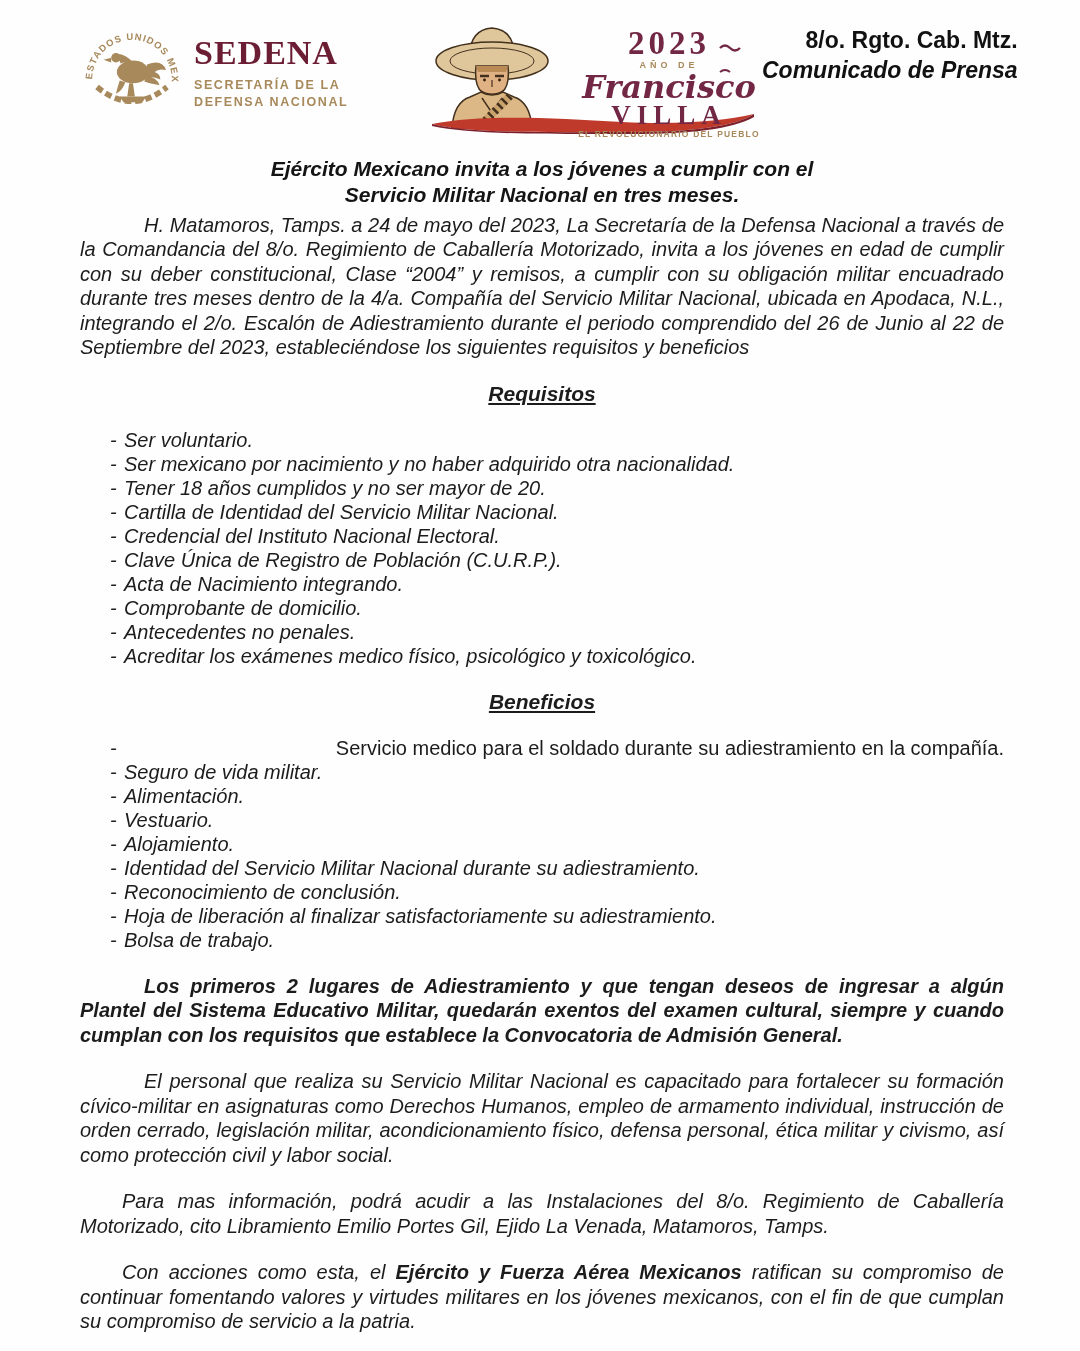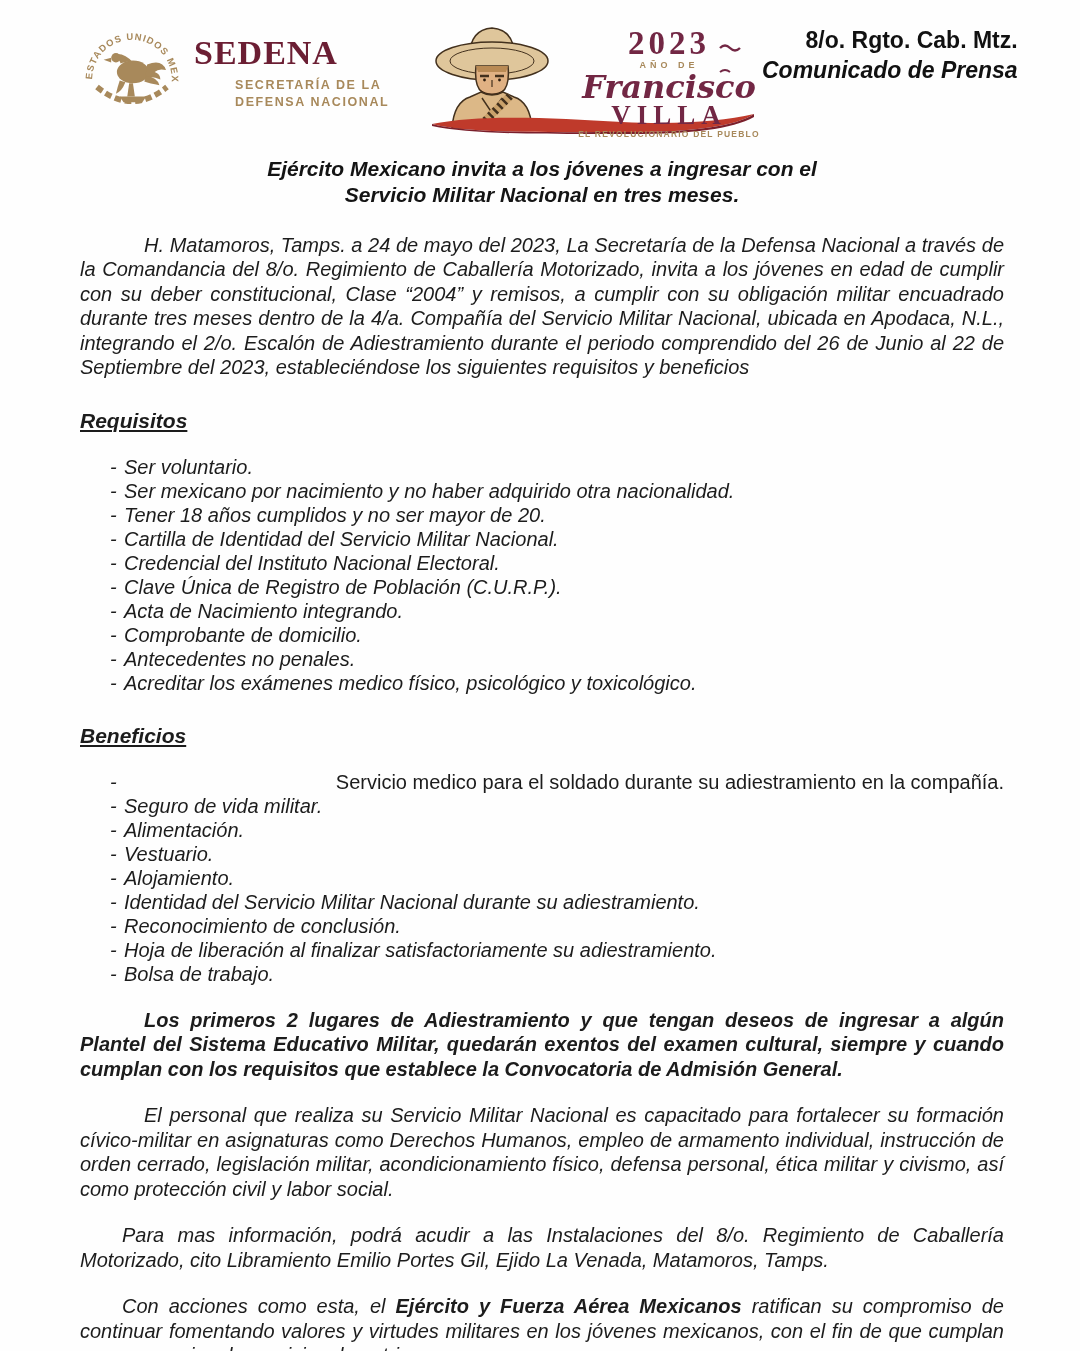--- a/index.html
+++ b/index.html
@@ -18,21 +18,21 @@
   .header{display:flex;align-items:flex-start;}
   .logo-sedena{display:flex;align-items:flex-start;gap:10px;width:340px;flex:0 0 auto;}
   .sedena-textblock{margin-top:20px;}
   .sedena-wordmark{
     font-family:"Liberation Serif",serif;
     font-weight:bold;font-size:34px;line-height:1;
     color:#6b1e33;letter-spacing:1px;
   }
   .sedena-subtitle{
     margin-top:7px;font-size:12.5px;font-weight:bold;
-    letter-spacing:1.6px;color:#a8895b;line-height:1.35;margin-left:41px;
+    letter-spacing:1.6px;color:#a8895b;line-height:1.35;
   }
   .logo-villa{flex:0 0 auto;margin-left:12px;margin-top:2px;}
   .header-right{
     margin-left:auto;text-align:right;margin-top:10px;
     font-size:23px;font-weight:bold;line-height:1.3;color:#111;
     white-space:nowrap;
   }
   .header-right .doc-type{font-style:italic;}
   
   .doc-title{
@@ -42,25 +42,25 @@
   }
   
   .para{
     font-size:20px;font-style:italic;text-align:justify;
     line-height:24.5px;color:#1c1c1c;
   }
   .para.indent-lg{text-indent:64px;}
   .para.indent-sm{text-indent:42px;}
   .para.bold{font-weight:bold;}
   .para b{font-weight:bold;}
-  .mt-intro{margin-top:24px;}
+  .mt-intro{margin-top:4px;}
   .mt-para{margin-top:22px;}
   .section-heading{
-    margin-top:29px;margin-bottom:22px;
-    text-align:left;font-size:21px;font-weight:bold;font-style:italic;
+    margin-top:22px;margin-bottom:22px;
+    text-align:center;font-size:21px;font-weight:bold;font-style:italic;
   }
   .section-heading span{text-decoration:underline;}
   
   .bullet-list{margin:0;padding:0;list-style:none;}
   .bullet-list li{
     display:flex;align-items:baseline;
     font-size:20px;font-style:italic;
     line-height:24px;color:#1c1c1c;
   }
   .bullet-list .dash{flex:0 0 auto;width:14px;margin-left:30px;}
@@ -137,21 +137,21 @@
       <text x="237" y="119" text-anchor="middle" font-family="Liberation Sans, sans-serif" font-weight="bold" font-size="8.5" letter-spacing="1.2" fill="#a8895b">EL REVOLUCIONARIO DEL PUEBLO</text>
     </svg>
 
     <div class="header-right">
       <div>8/o. Rgto. Cab. Mtz.</div>
       <div class="doc-type">Comunicado de Prensa</div>
     </div>
   </div>
 
   <div class="doc-title">
-    <div>Ejército Mexicano invita a los jóvenes a ingresar con el</div>
+    <div>Ejército Mexicano invita a los jóvenes a cumplir con el</div>
     <div>Servicio Militar Nacional en tres meses.</div>
   </div>
 
   <p class="para indent-lg mt-intro">H. Matamoros, Tamps. a 24 de mayo del 2023, La Secretaría de la Defensa Nacional a través de la Comandancia del 8/o. Regimiento de Caballería Motorizado, invita a los jóvenes en edad de cumplir con su deber constitucional, Clase “2004” y remisos, a cumplir con su obligación militar encuadrado durante tres meses dentro de la 4/a. Compañía del Servicio Militar Nacional, ubicada en Apodaca, N.L., integrando el 2/o. Escalón de Adiestramiento durante el periodo comprendido del 26 de Junio al 22 de Septiembre del 2023, estableciéndose los siguientes requisitos y beneficios</p>
 
   <div class="section-heading">
     <span>Requisitos</span>
   </div>
   <ul class="bullet-list">
     <li>

